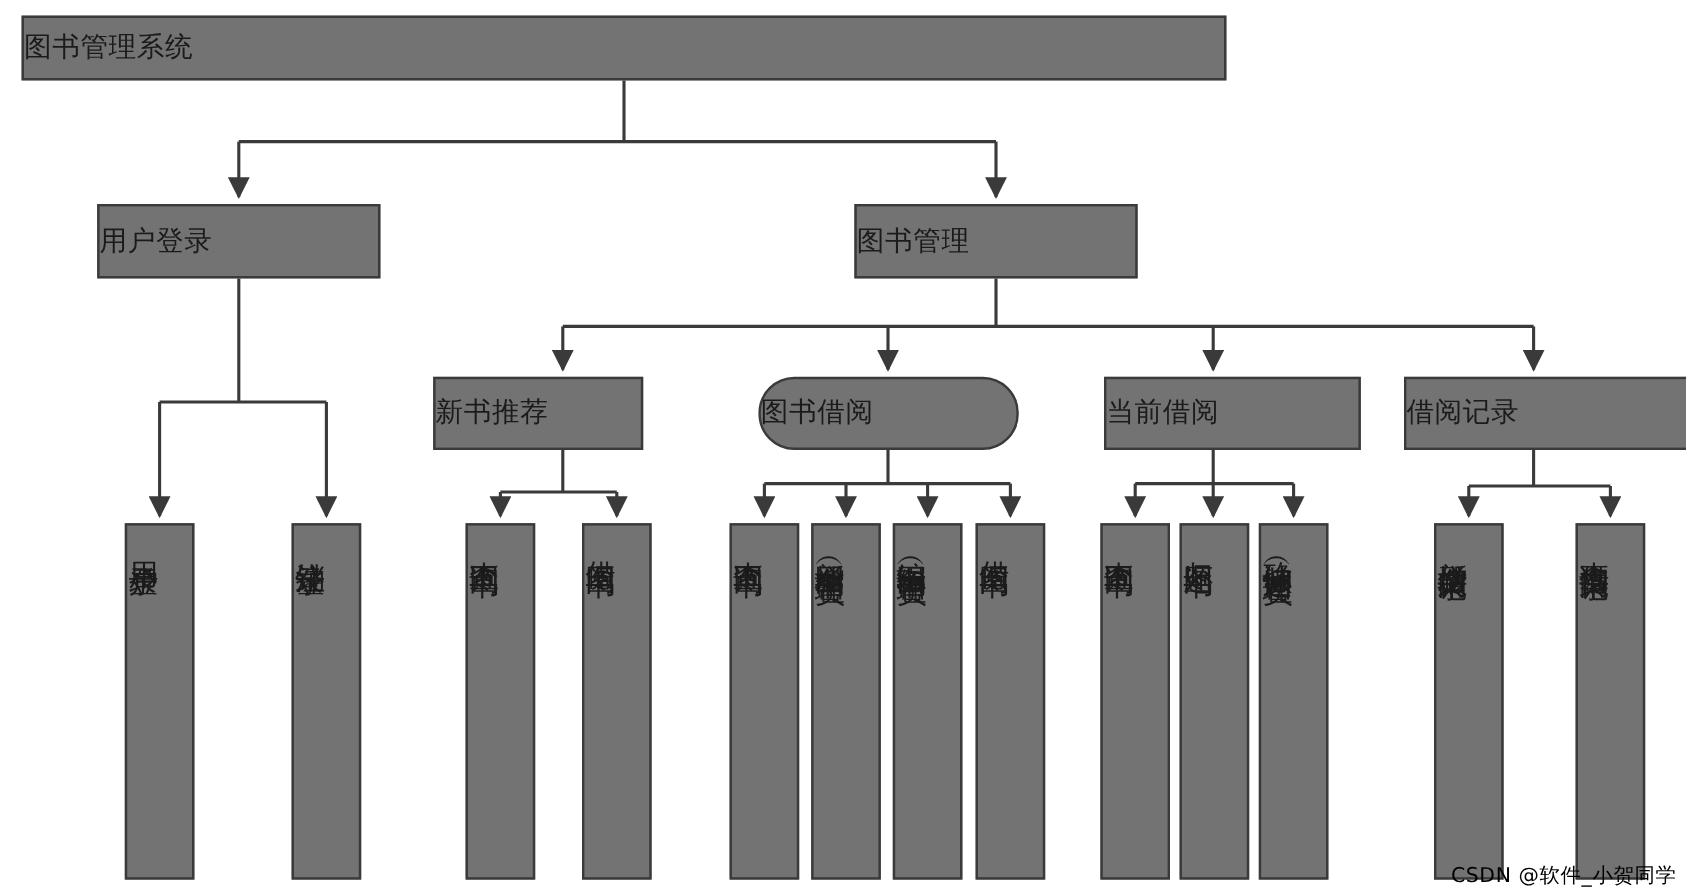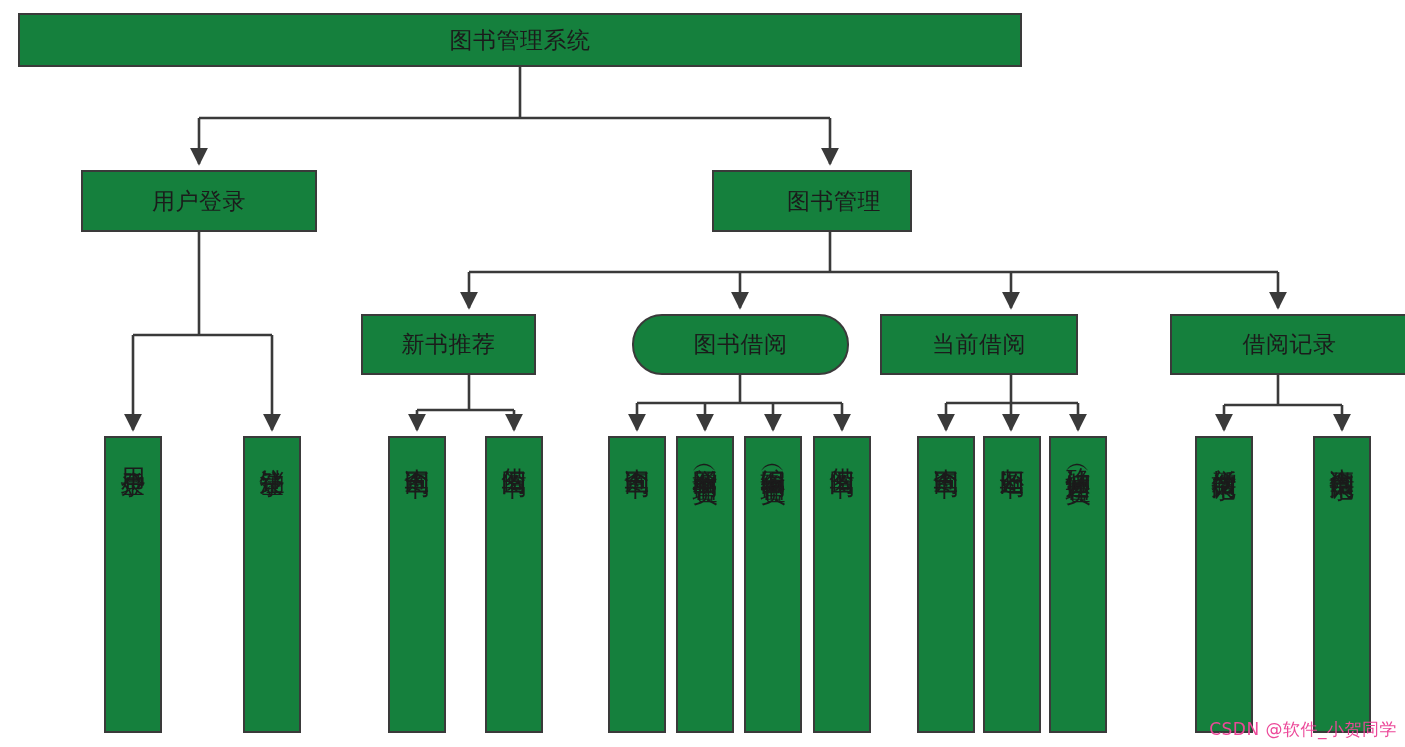--- a/index.html
+++ b/index.html
@@ -21,25 +21,24 @@
   #diagram-svg {
     position: absolute;
     left: 0;
     top: 0;
     width: 1405px;
     height: 747px;
   }
   .node {
     position: absolute;
     box-sizing: border-box;
-    background: #15803d;
+    background: #737373;
     border: 2px solid #3a3a3a;
     display: flex;
     align-items: center;
-    justify-content: center;
     color: #1b1b1b;
     z-index: 5;
   }
   .node .label {
     display: block;
     text-align: center;
     line-height: 1.06;
     letter-spacing: 0.5px;
   }
   .node.horiz .label {
@@ -55,21 +54,21 @@
     font-size: 25px;
     line-height: 1.08;
     letter-spacing: 2px;
     white-space: nowrap;
   }
   #watermark {
     position: absolute;
     right: 8px;
     bottom: 6px;
     font-size: 17px;
-    color: #ec4899;
+    color: #000000;
     letter-spacing: 0.5px;
     z-index: 20;
     white-space: nowrap;
     font-family: "DejaVu Sans", "Liberation Sans", sans-serif;
     text-align: center;
   }
 </style>
 </head>
 <body>
 
@@ -125,31 +124,31 @@
     </g>
   </svg>
 
   <div class="node horiz" style="left:18px; top:13px; width:1004px; height:54px;">
     <span class="label">图书管理系统</span>
   </div>
 
   <div class="node horiz" style="left:81px; top:170px; width:236px; height:62px;">
     <span class="label">用户登录</span>
   </div>
-  <div class="node horiz" style="left:712px; top:170px; width:200px; height:62px;padding-left:44px;">
+  <div class="node horiz" style="left:712px; top:170px; width:236px; height:62px;">
     <span class="label">图书管理</span>
   </div>
 
   <div class="node horiz" style="left:361px; top:314px; width:175px; height:61px;">
     <span class="label">新书推荐</span>
   </div>
   <div class="node horiz" style="left:632px; top:314px; width:217px; height:61px;border-radius:30px;">
     <span class="label">图书借阅</span>
   </div>
-  <div class="node horiz" style="left:880px; top:314px; width:198px; height:61px;">
+  <div class="node horiz" style="left:920px; top:314px; width:214px; height:61px;">
     <span class="label">当前借阅</span>
   </div>
   <div class="node horiz" style="left:1170px; top:314px; width:239px; height:61px;">
     <span class="label">借阅记录</span>
   </div>
 
   <div class="node vert" style="left:104px; top:436px; width:58px; height:297px;">
     <span class="label">用户登录</span>
   </div>
   <div class="node vert" style="left:243px; top:436px; width:58px; height:297px;">

